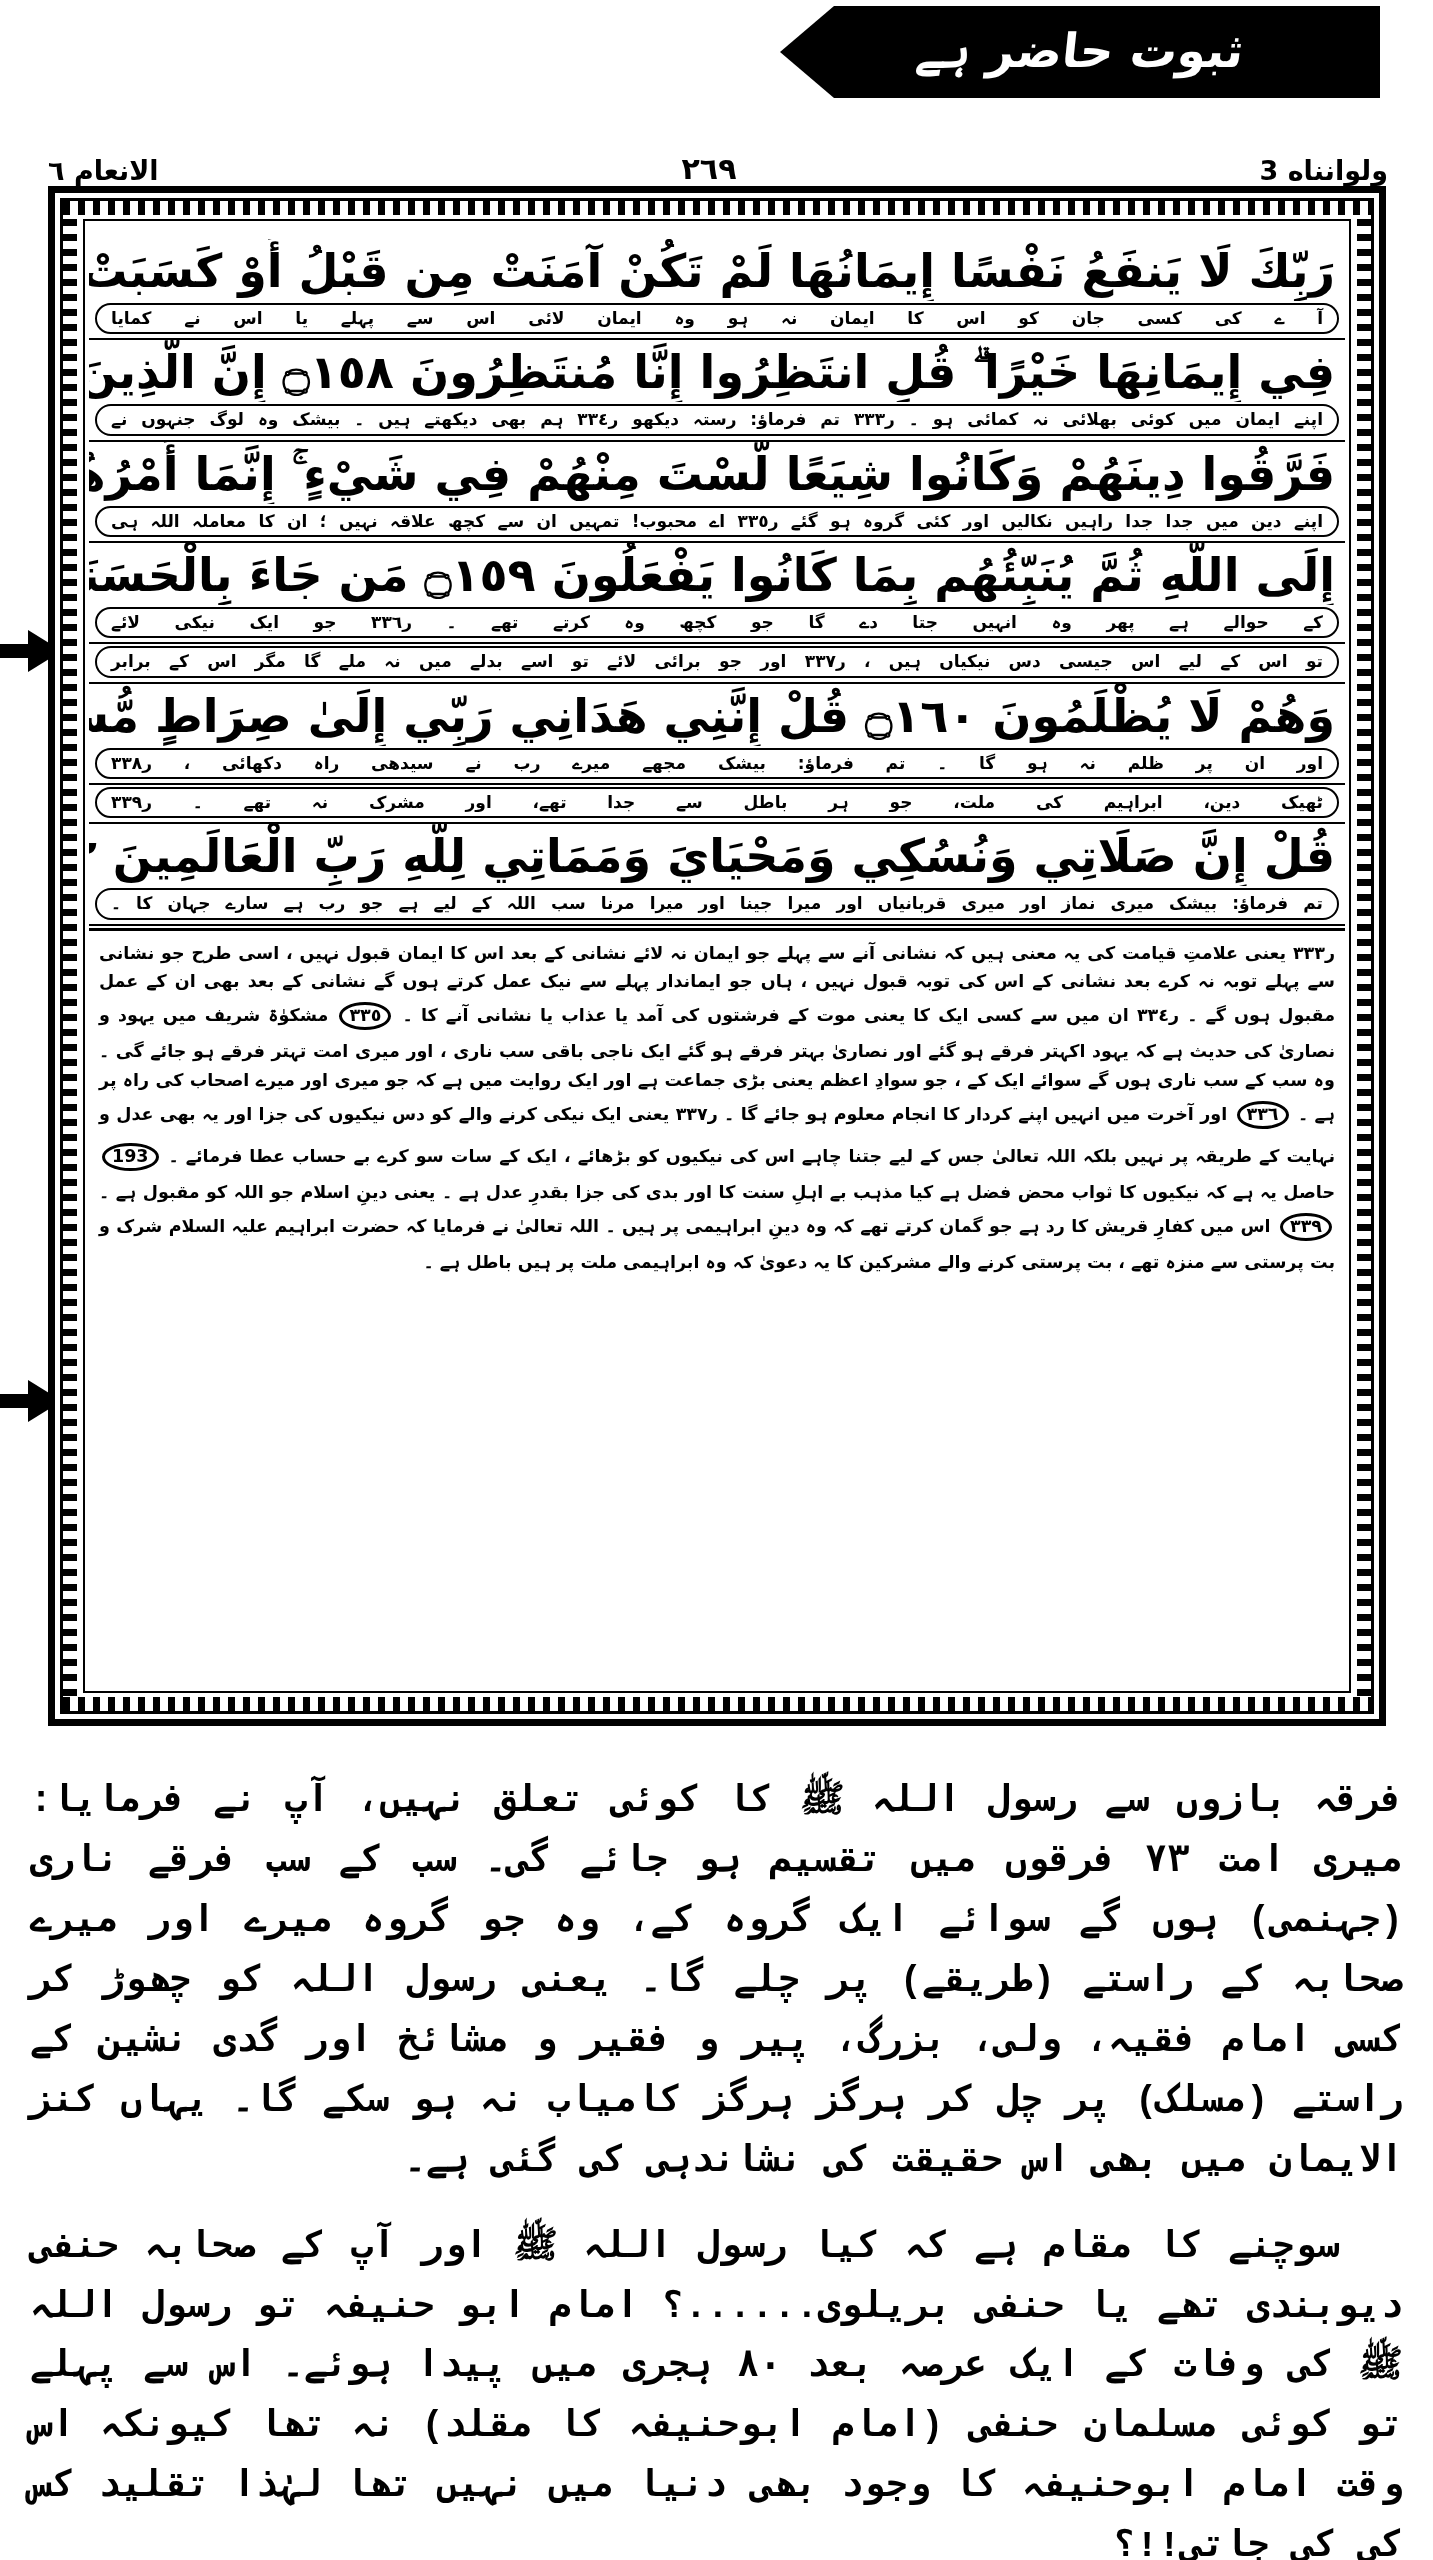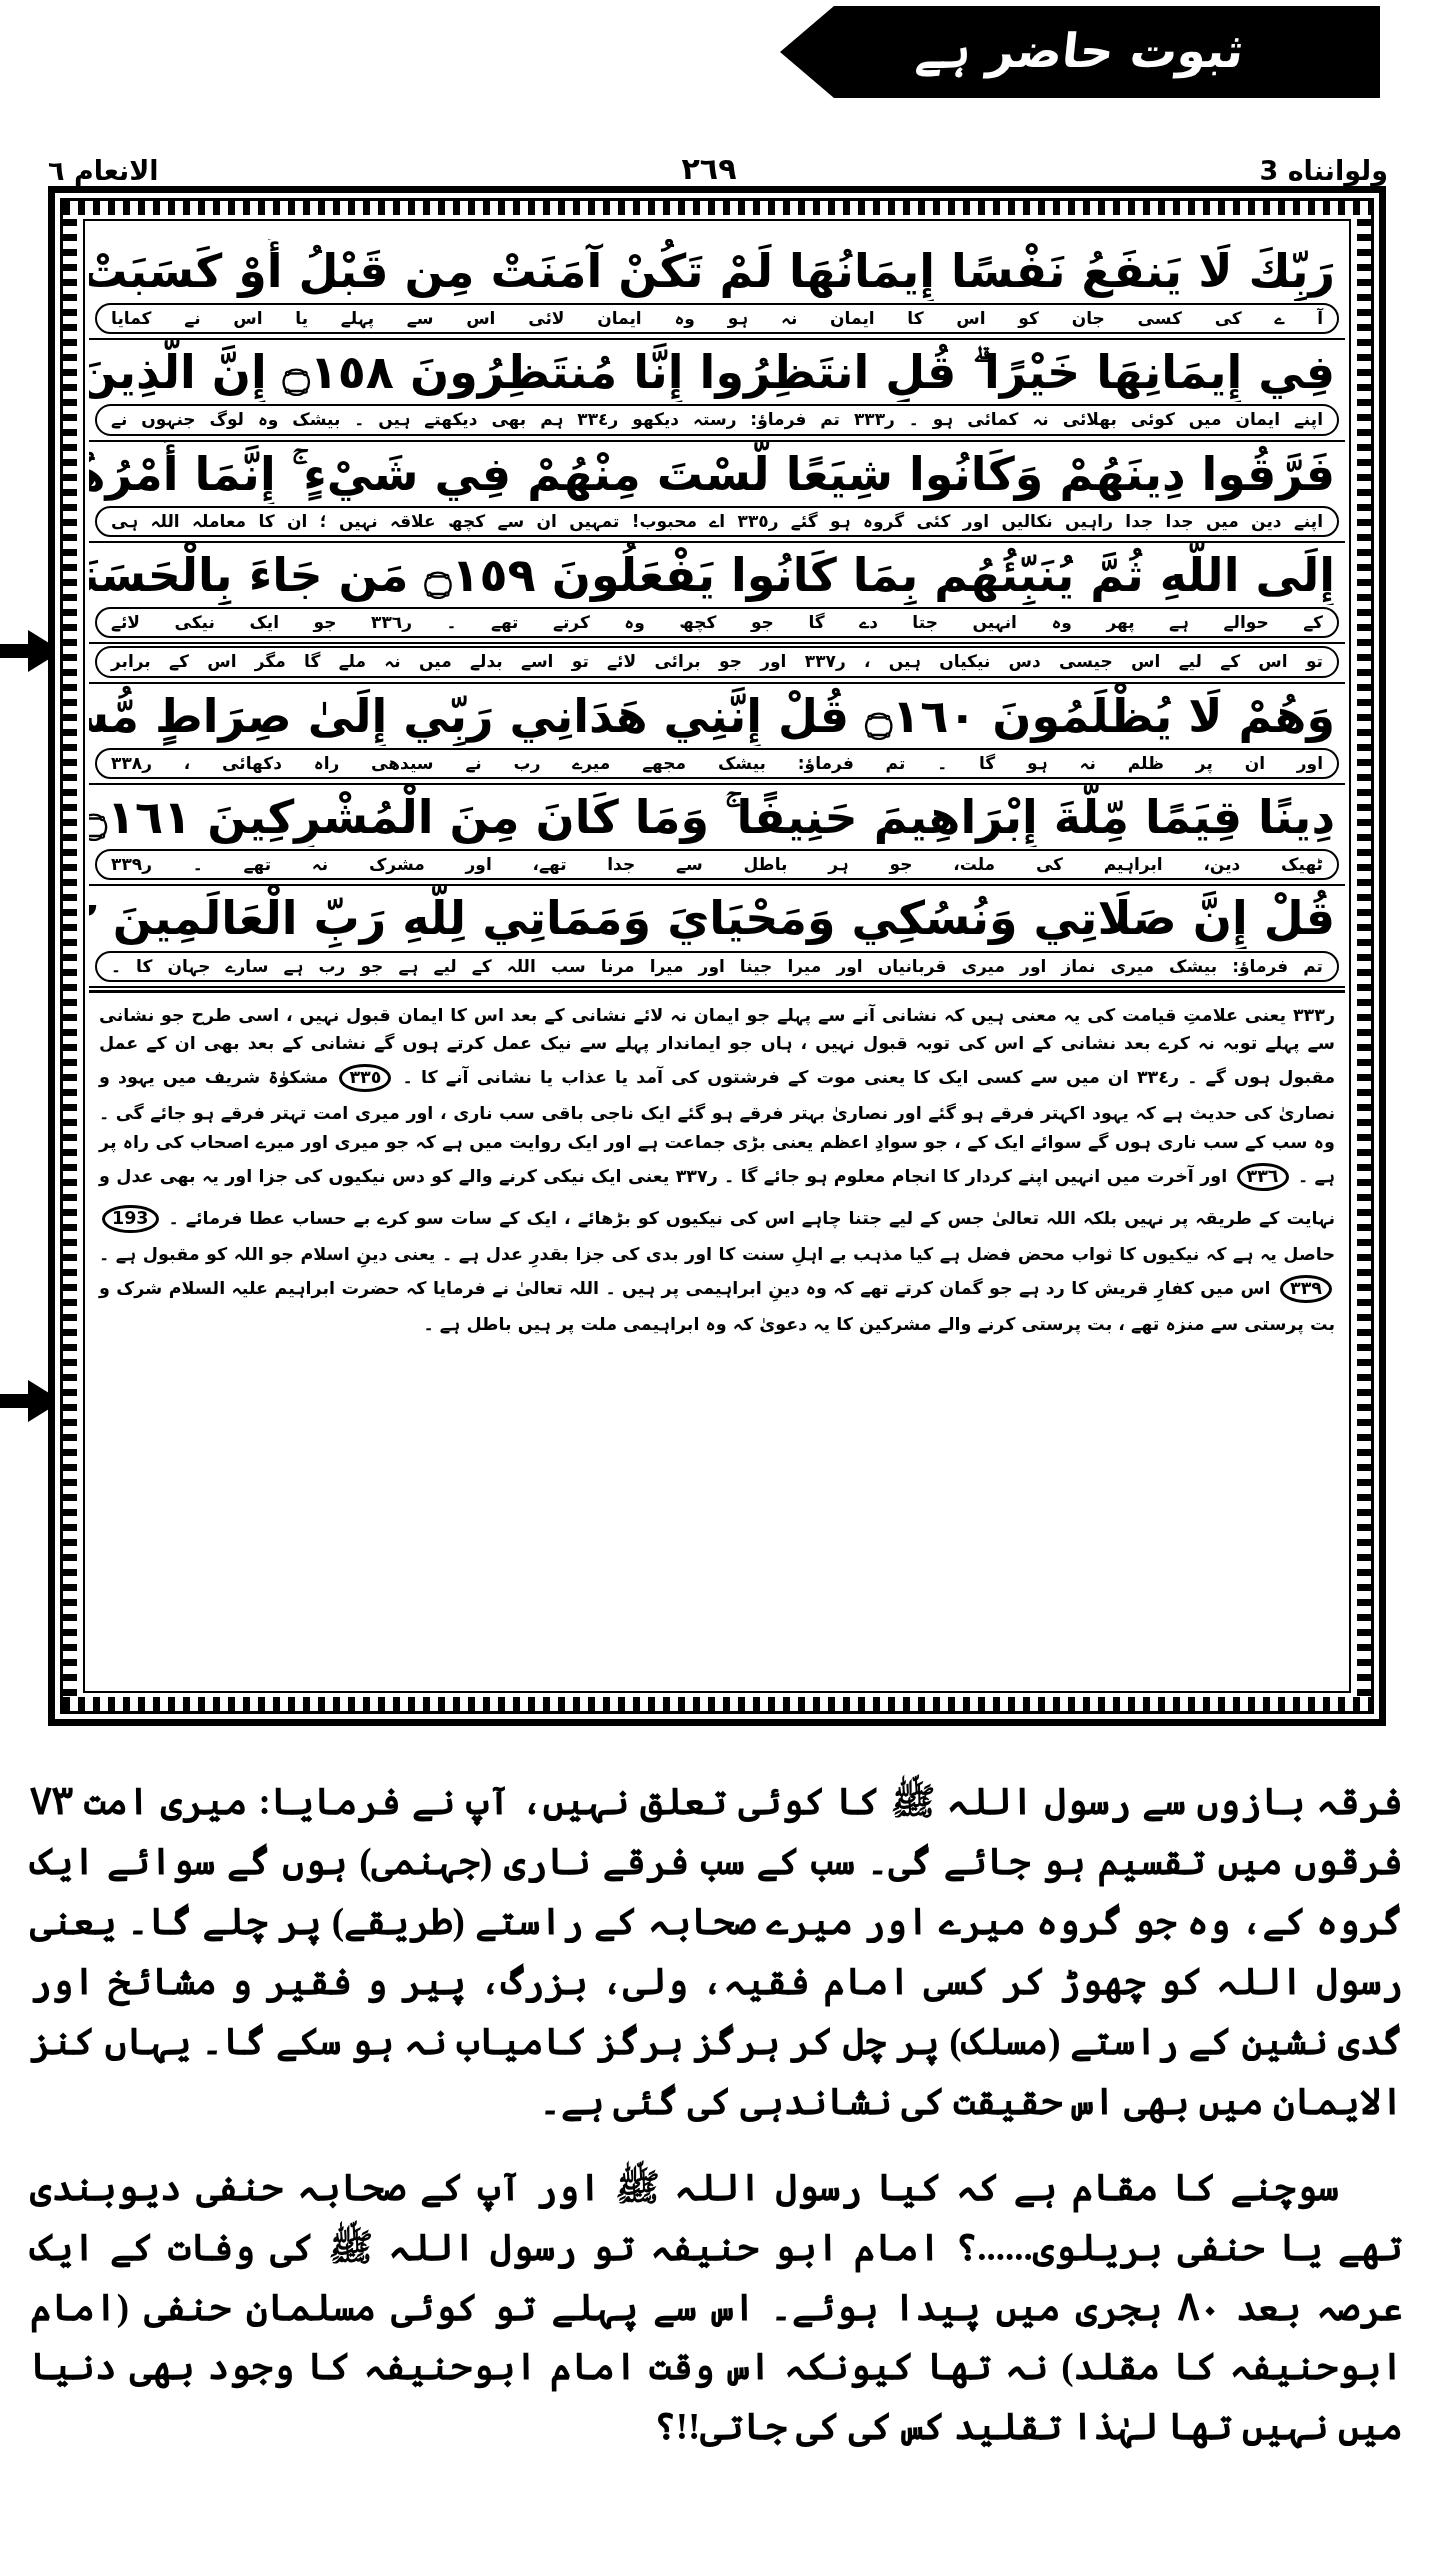--- a/index.html
+++ b/index.html
@@ -98,21 +98,21 @@
   }
 
   
   .commentary{
     position:absolute;left:30px;right:30px;top:1772px;
     direction:rtl;text-align:justify;
   }
   .commentary p{
     margin:0 0 26px 0;
     font-size:37px;line-height:1.62;font-weight:600;
-    font-family:Liberation Serif, serif;
+    font-family:Liberation Mono, monospace;
   }
   .commentary p.indent{text-indent:64px;}
 </style>
 </head>
 <body>
 
 <div class="page">
 
   <div class="banner-wrap">
     <div class="banner">
@@ -156,21 +156,20 @@
           <div class="gloss">کے حوالے ہے پھر وہ انہیں جتا دے گا جو کچھ وہ کرتے تھے ۔ ر٣٣٦ جو ایک نیکی لائے</div>
         </div>
         <div class="ayah-row">
           <div class="gloss">تو اس کے لیے اس جیسی دس نیکیاں ہیں ، ر٣٣٧ اور جو برائی لائے تو اسے بدلے میں نہ ملے گا مگر اس کے برابر</div>
         </div>
         <div class="ayah-row">
           <div class="arabic">وَهُمْ لَا يُظْلَمُونَ ۝١٦٠ قُلْ إِنَّنِي هَدَانِي رَبِّي إِلَىٰ صِرَاطٍ مُّسْتَقِيمٍ</div>
           <div class="gloss">اور ان پر ظلم نہ ہو گا ۔ تم فرماؤ: بیشک مجھے میرے رب نے سیدھی راہ دکھائی ، ر٣٣٨</div>
         </div>
         <div class="ayah-row">
-          <div class="arabic">دِينًا قِيَمًا مِّلَّةَ إِبْرَاهِيمَ حَنِيفًا ۚ وَمَا كَانَ مِنَ الْمُشْرِكِينَ ۝١٦١</div>
           <div class="gloss">ٹھیک دین، ابراہیم کی ملت، جو ہر باطل سے جدا تھے، اور مشرک نہ تھے ۔ ر٣٣٩</div>
         </div>
         <div class="ayah-row">
           <div class="arabic">قُلْ إِنَّ صَلَاتِي وَنُسُكِي وَمَحْيَايَ وَمَمَاتِي لِلَّهِ رَبِّ الْعَالَمِينَ ۝١٦٢</div>
           <div class="gloss">تم فرماؤ: بیشک میری نماز اور میری قربانیاں اور میرا جینا اور میرا مرنا سب اللہ کے لیے ہے جو رب ہے سارے جہان کا ۔</div>
         </div>
 
         <div class="tafsir">
           <span class="refplain">ر٣٣٣</span>
           <span>یعنی علامتِ قیامت کی یہ معنی ہیں کہ نشانی آنے سے پہلے جو ایمان نہ لائے نشانی کے بعد اس کا ایمان قبول نہیں ، اسی طرح جو نشانی سے پہلے توبہ نہ کرے بعد نشانی کے اس کی توبہ قبول نہیں ، ہاں جو ایماندار پہلے سے نیک عمل کرتے ہوں گے نشانی کے بعد بھی ان کے عمل مقبول ہوں گے ۔</span>

